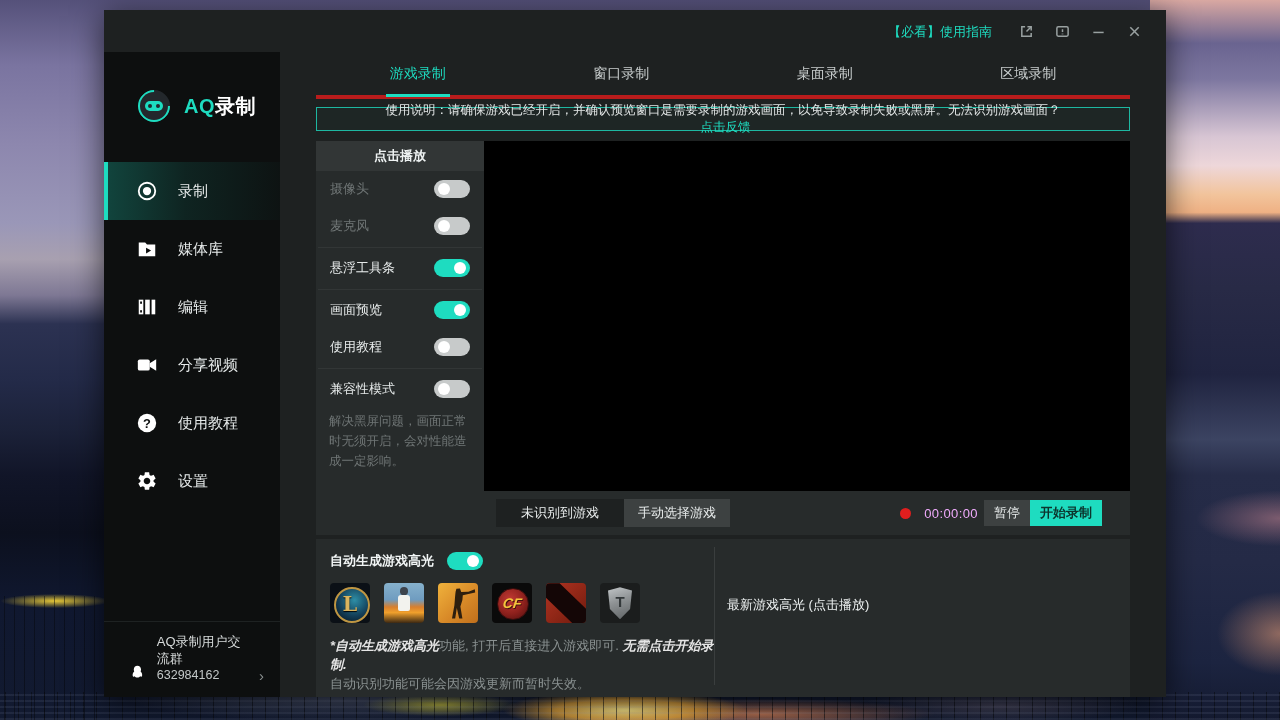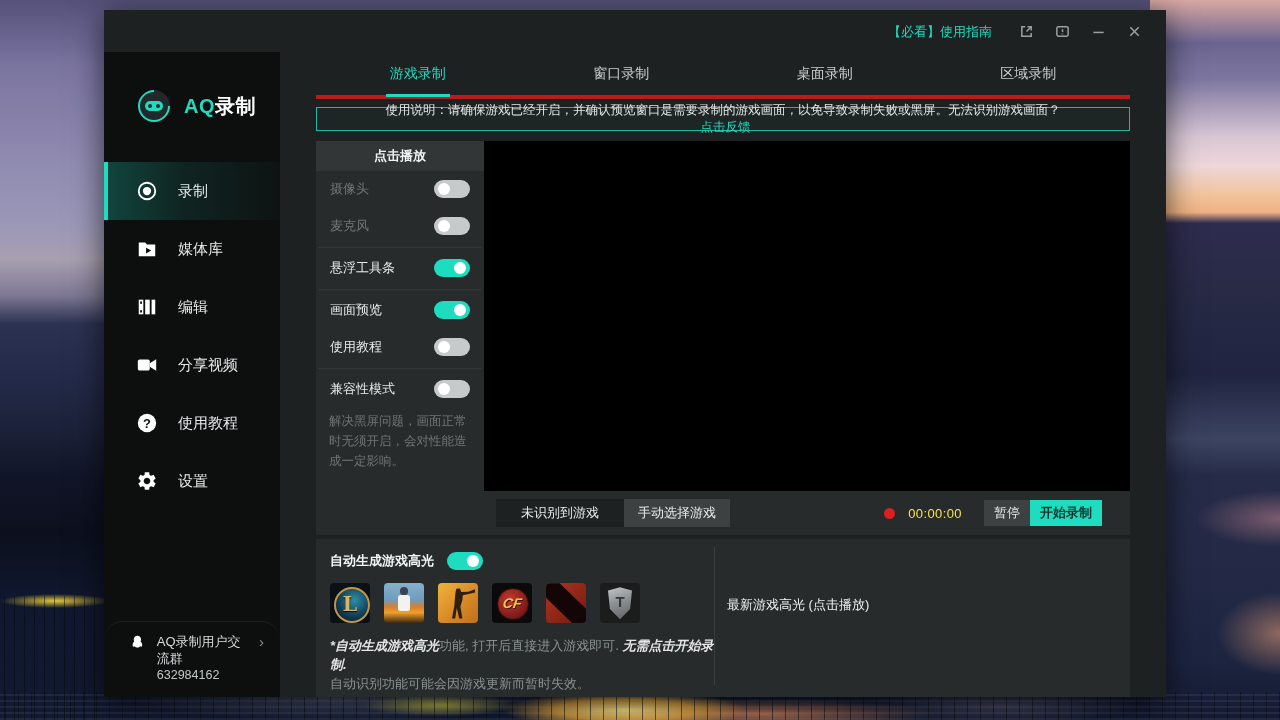--- a/index.html
+++ b/index.html
@@ -48,21 +48,21 @@
   .logo-text .acc { color:#1edcc0; }
 
   .menu { margin-top:34px; }
   .menu-item { height:58px; display:flex; align-items:center; gap:20px; padding-left:28px;
     font-size:15px; color:#e6eaea; cursor:pointer; border-left:4px solid transparent; }
   .menu-item svg { width:22px; height:22px; flex-shrink:0; }
   .menu-item.active { border-left-color:#1edcc0;
     background:linear-gradient(90deg, rgba(30,220,192,0.26) 0%, rgba(30,220,192,0.10) 45%, rgba(30,220,192,0.02) 100%); }
 
   .qq-group { position:absolute; left:0; bottom:0; width:100%; border-top:1px solid #1e2222;
-    padding:11px 16px 13px 26px; display:flex; align-items:flex-start; gap:12px; cursor:pointer;border-radius:19px; }
+    padding:11px 16px 13px 26px; display:flex; align-items:flex-end; gap:12px; cursor:pointer; }
   .qq-lines { font-size:13px; line-height:17px; color:#d6dada; }
   .qq-lines .num { font-size:12.5px; color:#c2c7c7; }
   .qq-chevron { margin-left:auto; color:#8a9090; font-size:15px; }
 
   
   .content { flex:1; display:flex; flex-direction:column; position:relative; }
 
   .titlebar { height:44px; display:flex; align-items:center; justify-content:flex-end; padding-right:14px; }
   .guide-link { color:#1edcc0; font-size:13px; cursor:pointer; margin-right:16px; }
   .tb-icon { width:36px; height:28px; display:flex; align-items:center; justify-content:center; cursor:pointer; color:#99a1a1; }
@@ -97,21 +97,21 @@
   .compat-note { padding:3px 13px; font-size:12.5px; line-height:1.6; color:#6f7575; }
 
   .preview-col { flex:1; display:flex; flex-direction:column; background:#272b2b; }
   .preview { flex:1; background:#000; }
   .controls { height:44px; display:flex; align-items:center; padding:0 28px 0 12px; }
   .btn { display:flex; align-items:center; justify-content:center; font-size:13px; cursor:pointer; }
   .btn-detect { height:28px; padding:0 25px; background:#1e2121; color:#e8ecec; }
   .btn-manual { height:28px; padding:0 14px; background:#3d4141; color:#e8ecec; }
   .ctrl-spacer { flex:1; }
   .rec-dot { width:11px; height:11px; border-radius:50%; background:#e01e1e; margin-right:13px; }
-  .timer { font-size:13px; color:#fde047; letter-spacing:0.4px; margin-right:22px; }
+  .timer { font-size:13px; color:#f0abfc; letter-spacing:0.4px; margin-right:6px; }
   .btn-pause { height:26px; padding:0 10px; background:#3d4141; color:#e8ecec; }
   .btn-start { height:26px; padding:0 10px; background:#1edcc0; color:#0c352d; font-weight:bold; }
 
   .bottom-panel { margin:4px 36px 0; height:160px; background:#272b2b; display:flex; }
   .hl-left { width:398px; padding:13px 0 0 14px; flex-shrink:0; }
   .hl-toggle-row { display:flex; align-items:center; gap:13px; }
   .hl-toggle-label { font-size:13px; font-weight:bold; color:#f2f6f6; }
   .games { display:flex; gap:14px; margin-top:13px; }
   .gicon { width:40px; height:40px; border-radius:4px; position:relative; overflow:hidden;
     display:flex; align-items:center; justify-content:center; flex-shrink:0; }

